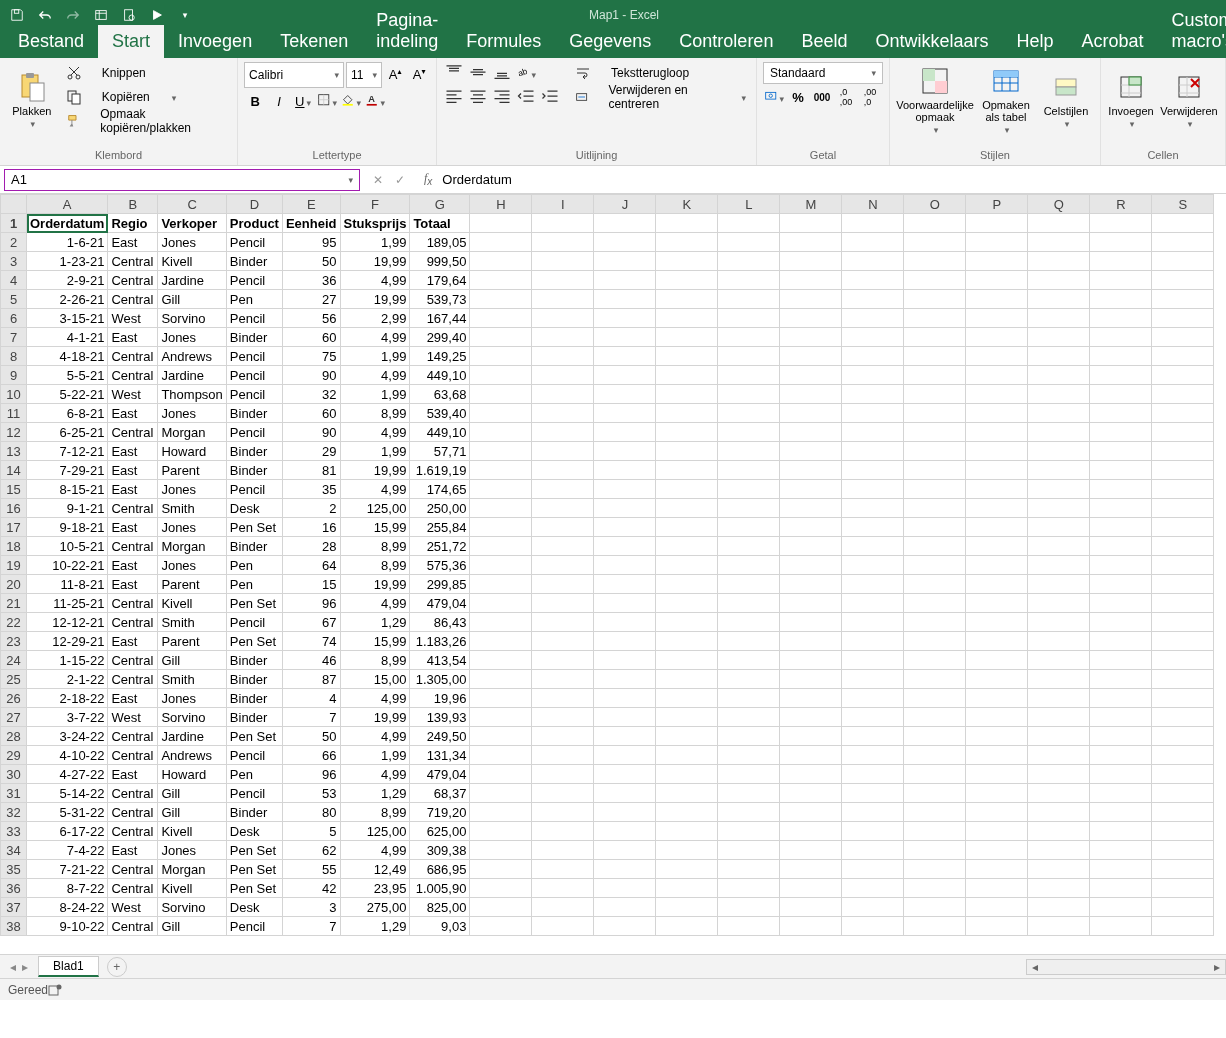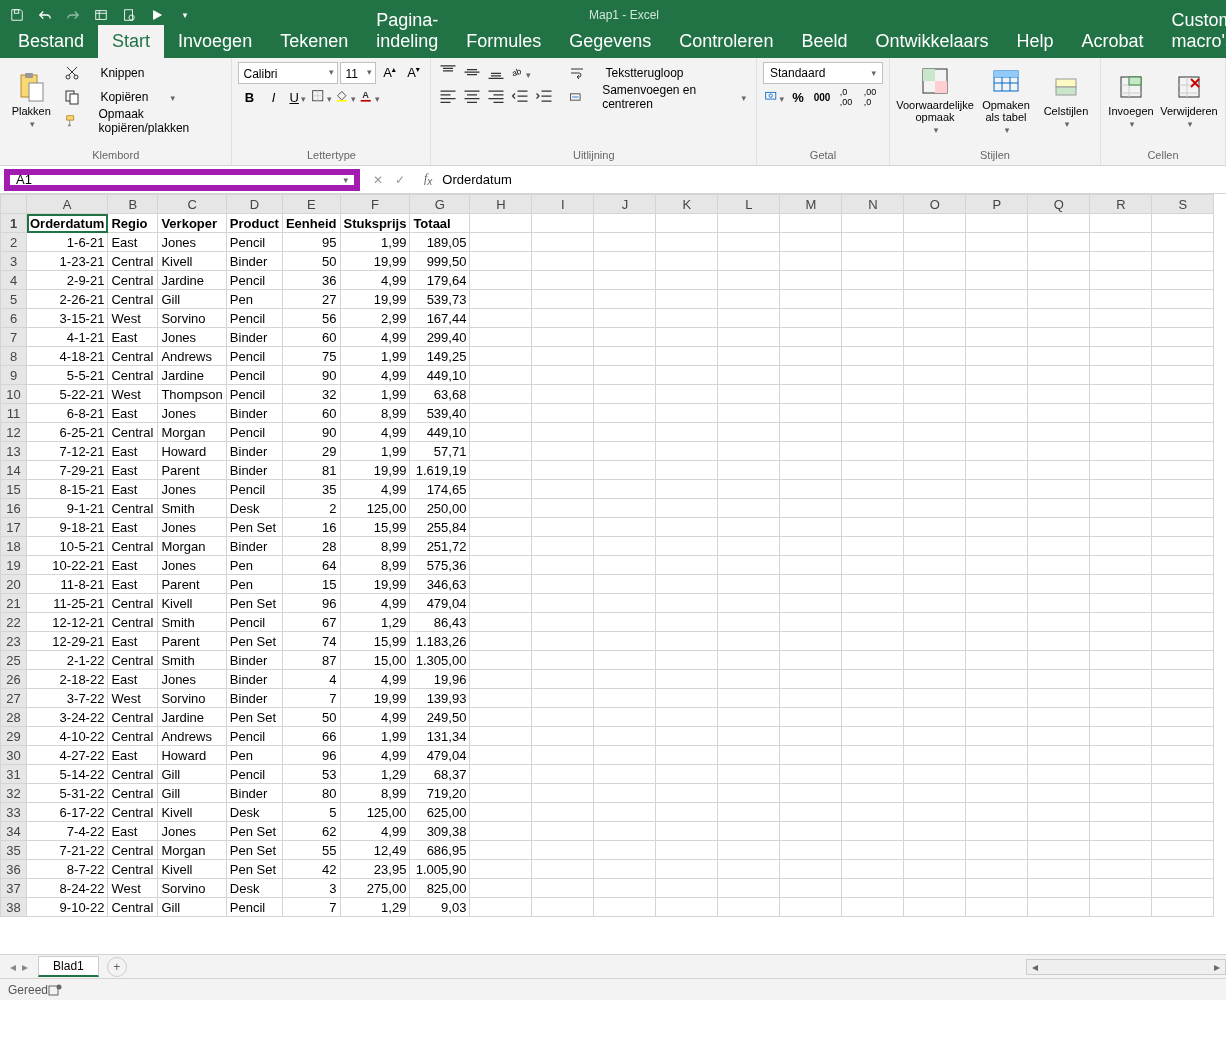--- a/index.html
+++ b/index.html
@@ -24,30 +24,30 @@
 .group-body { flex: 1; display: flex; align-items: flex-start; gap: 4px; }
 .group-label { text-align: center; font-size: 11px; color: #666; padding: 2px 0; position: relative; }
 .vstack { display: flex; flex-direction: column; gap: 2px; }
 .hstack { display: flex; align-items: center; gap: 2px; }
 .big-btn { display: flex; flex-direction: column; align-items: center; justify-content: center; width: 56px; height: 76px; cursor: pointer; font-size: 11px; text-align: center; }
 .big-btn .ico { width: 32px; height: 32px; margin-bottom: 2px; }
 .small-btn { display: flex; align-items: center; gap: 20px; padding: 2px 4px; cursor: pointer; font-size: 12px; height: 22px; }
 .small-btn .ico { width: 16px; height: 16px; }
 .ico svg { width: 100%; height: 100%; }
 
-.font-combo, .size-combo { border: 1px solid #c0c0c0; background: #fff; height: 22px; display: flex; padding: 4px 4px; font-size: 12px; }
+.font-combo, .size-combo { border: 1px solid #c0c0c0; background: #fff; height: 22px; display: flex; align-items: center; padding: 12px 4px; font-size: 12px; }
 .font-combo { width: 100px; justify-content: space-between; }
 .size-combo { width: 36px; justify-content: space-between; }
 .btn-square { width: 22px; height: 22px; border: 1px solid transparent; display: flex; align-items: center; justify-content: center; cursor: pointer; font-size: 13px; }
 
 .number-format { border: 1px solid #c0c0c0; background: #fff; width: 120px; height: 22px; display: flex; align-items: center; justify-content: space-between; padding: 0 6px; font-size: 12px;}
 
 
 .formula-row { display: flex; align-items: center; height: 28px; border-bottom: 1px solid #d4d4d4; background: #fff; }
-.name-box { width: 356px; border: 6px solid #a21caf; margin: 2px 0 2px 4px; height: 22px; display: flex; align-items: center; justify-content: space-between; padding: 0 6px; font-size: 13px; background: #fff; }
+.name-box { width: 356px; border: 1px solid #a21caf; margin: 2px 0 2px 4px; height: 22px; display: flex; align-items: center; justify-content: space-between; padding: 0 6px; font-size: 13px; background: #fff; }
 .fb-btns { display: flex; gap: 2px; padding: 0 8px; color: #999; }
 .fb-btn { width: 20px; height: 20px; display: flex; align-items: center; justify-content: center; cursor: pointer; }
 .fx-label { font-style: italic; font-family: "Times New Roman", serif; color: #666; padding: 0 6px; }
 .formula-input { flex: 1; border: none; outline: none; font-size: 13px; padding: 0 4px; }
 
 
 .grid-wrap { position: relative; overflow: hidden; height: 760px; }
 table.grid { border-collapse: collapse; table-layout: fixed; }
 table.grid th, table.grid td { border: 1px solid #d4d4d4; font-size: 13px; height: 19px; padding: 0 3px; white-space: nowrap; overflow: hidden; }
 table.grid thead th { background: #e6e6e6; font-weight: normal; text-align: center; color: #444; position: sticky; top: 0; }
@@ -293,21 +293,21 @@
             <span class="ico"><svg viewBox="0 0 16 16">
                 <path d="M2 4h12M2 8h8a2 2 0 0 1 0 4H8m0 0l2-2m-2 2l2 2" stroke="#333" fill="none"></path>
               </svg></span>
             <span>Tekstterugloop</span>
           </div>
         <div class="small-btn">
             <span class="ico"><svg viewBox="0 0 16 16">
                 <rect x="2" y="4" width="12" height="8" fill="none" stroke="#333"></rect>
                 <path d="M4 8h8" stroke="#06c"></path>
               </svg></span>
-            <span>Samenvoegen en centreren</span>
+            <span>Verwijderen en centreren</span>
             <span class="caret"></span>
           </div>
       </div>
     </div>
     <div class="group-label">Uitlijning</div>
   </div>
 
   <div class="group">
     <div class="group-body vstack">
       <div class="number-format">
@@ -860,21 +860,21 @@
           <td></td>
         </tr>
         <tr>
           <td class="rowhdr">20</td>
           <td class="r">11-8-21</td>
           <td class="l">East</td>
           <td class="l">Parent</td>
           <td class="l">Pen</td>
           <td class="r">15</td>
           <td class="r">19,99</td>
-          <td class="r">346,63</td>
+          <td class="r">299,85</td>
           <td></td>
           <td></td>
           <td></td>
           <td></td>
           <td></td>
           <td></td>
           <td></td>
           <td></td>
           <td></td>
           <td></td>
@@ -927,20 +927,42 @@
         </tr>
         <tr>
           <td class="rowhdr">23</td>
           <td class="r">12-29-21</td>
           <td class="l">East</td>
           <td class="l">Parent</td>
           <td class="l">Pen Set</td>
           <td class="r">74</td>
           <td class="r">15,99</td>
           <td class="r">1.183,26</td>
+          <td></td>
+          <td></td>
+          <td></td>
+          <td></td>
+          <td></td>
+          <td></td>
+          <td></td>
+          <td></td>
+          <td></td>
+          <td></td>
+          <td></td>
+          <td></td>
+        </tr>
+        <tr>
+          <td class="rowhdr">24</td>
+          <td class="r">1-15-22</td>
+          <td class="l">Central</td>
+          <td class="l">Gill</td>
+          <td class="l">Binder</td>
+          <td class="r">46</td>
+          <td class="r">8,99</td>
+          <td class="r">413,54</td>
           <td></td>
           <td></td>
           <td></td>
           <td></td>
           <td></td>
           <td></td>
           <td></td>
           <td></td>
           <td></td>
           <td></td>

